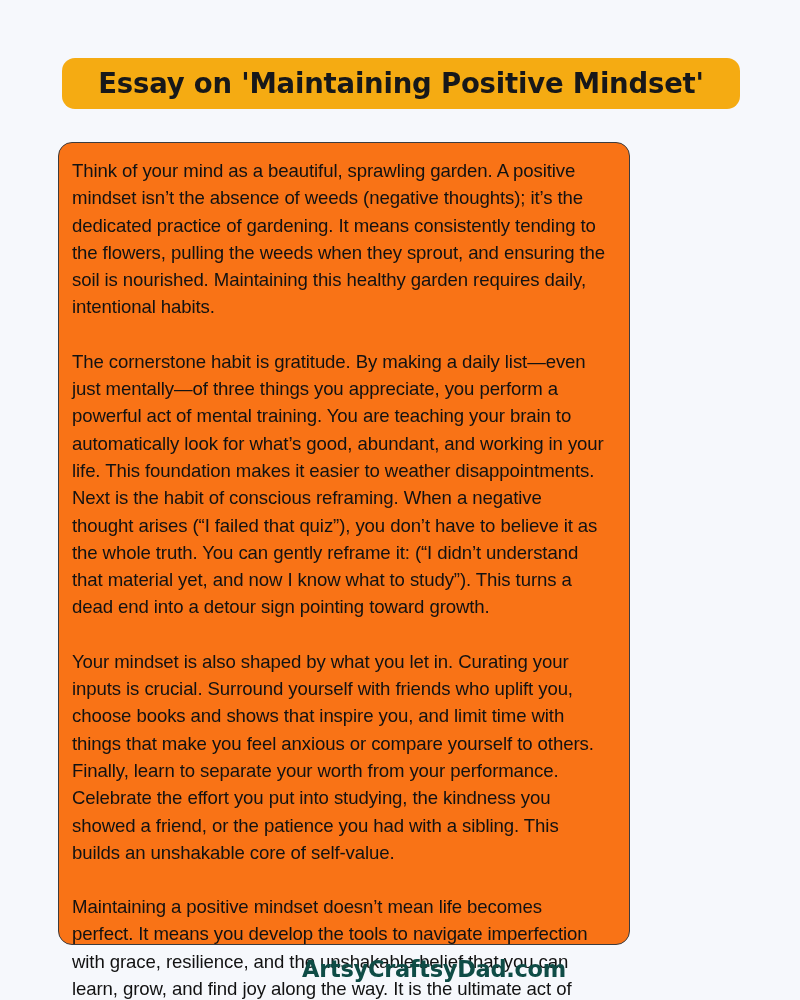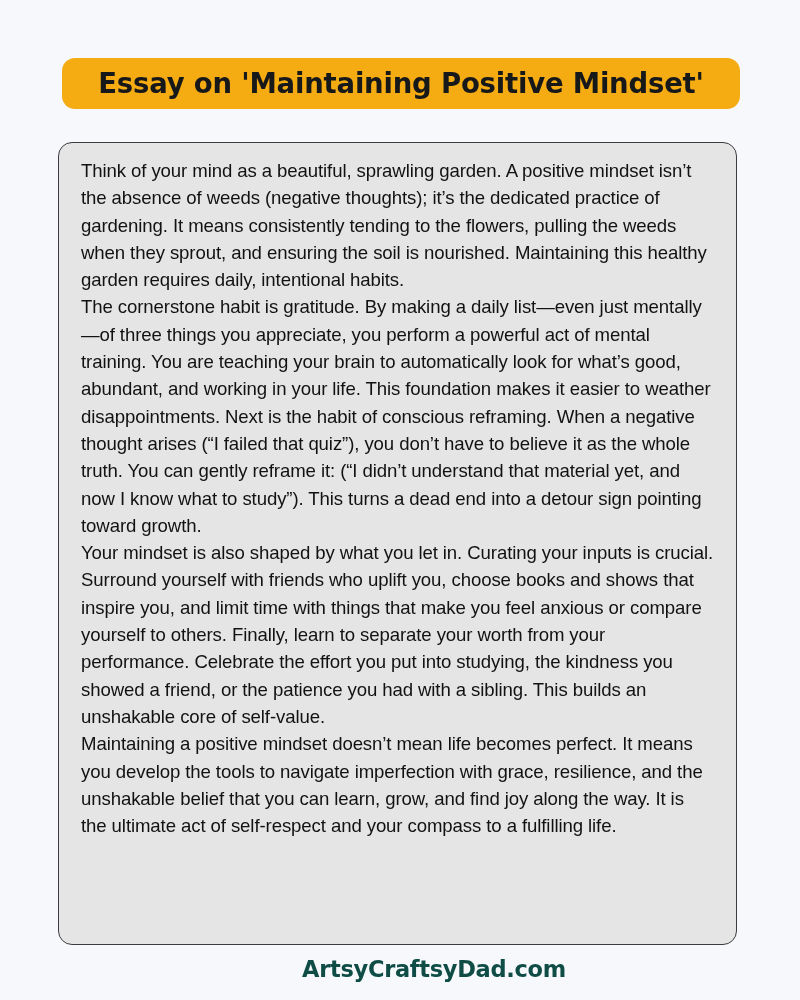--- a/index.html
+++ b/index.html
@@ -43,39 +43,40 @@
     letter-spacing: -0.2px;
     white-space: nowrap;
     line-height: 1;
   }
 
   
   .content-card {
     position: absolute;
     left: 58px;
     top: 142px;
-    width: 679px;
+    width: 572px;
     height: 803px;
-    background: #e5e5e5;
+    background: #f97316;
     border: 1.6px solid #3c3c3e;
     border-radius: 14px;
     box-sizing: border-box;
-    padding: 14px 22px 10px 22px;
+    padding: 14px 22px 10px 13px;
   }
   .essay-body {
     font-family: "Liberation Sans", sans-serif;
     font-size: 18.6px;
     line-height: 27.3px;
     color: #121212;
     letter-spacing: -0.1px;
   }
   .essay-body p {
     margin: 0;
   }
   .essay-body p + p {
+    margin-top: 27px;
   }
 
   
   .footer {
     position: absolute;
     left: 0;
     top: 958px;
     width: 800px;
     text-align: center;
     margin-left: 34px;

